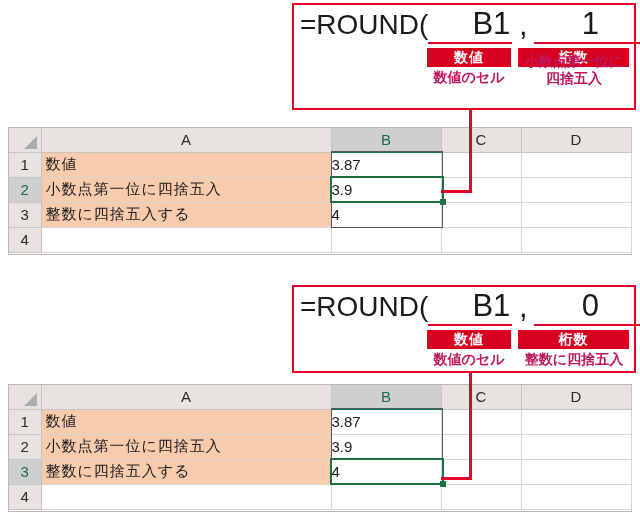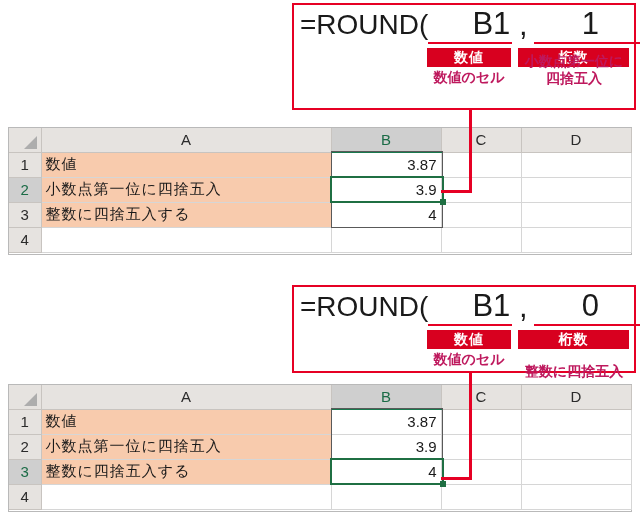--- a/index.html
+++ b/index.html
@@ -130,21 +130,21 @@
     color:#1a6b46;
   }
   
   td.cell-a{
     text-align:left;
     padding-left:4px;
     white-space:nowrap;
     letter-spacing:1px;
   }
   td.cell-num{
-    text-align:right;
+    text-align:left;
     padding-right:4px;
   }
   td.fill{background:#f8cbad;}
   td.empty{background:#ffffff;}
 
   
   .sel-box{
     position:absolute;
     border:2px solid #1f6f43;
     box-sizing:border-box;
@@ -243,21 +243,21 @@
   <div class="formula-line">
     <span class="f-fn">=ROUND(</span>
     <span class="f-arg arg1">B1</span>
     <span class="f-comma">,</span>
     <span class="f-arg arg2">0</span>
     
   </div>
   <div class="tag" style="left:133px; top:43px; width:84px;">数値</div>
   <div class="tag" style="left:224px; top:43px; width:111px;">桁数</div>
   <div class="tag-desc" style="left:127px; top:64px; width:96px;">数値のセル</div>
-  <div class="tag-desc" style="left:222px; top:76px; width:116px;">整数に四捨五入</div>
+  <div class="tag-desc" style="left:222px; top:64px; width:116px;">整数に四捨五入</div>
 </div>
 <div class="conn-v" style="left:469px; top:371px; width:3px; height:108px;"></div>
 <div class="conn-h" style="left:441px; top:477px; width:31px; height:3px;"></div>
 
 <div class="sheet" style="left:8px; top:384px; width:624px; height:128px;">
   <table>
     <colgroup>
       <col style="width:32px">
         <col style="width:290px">
         <col style="width:110px">

